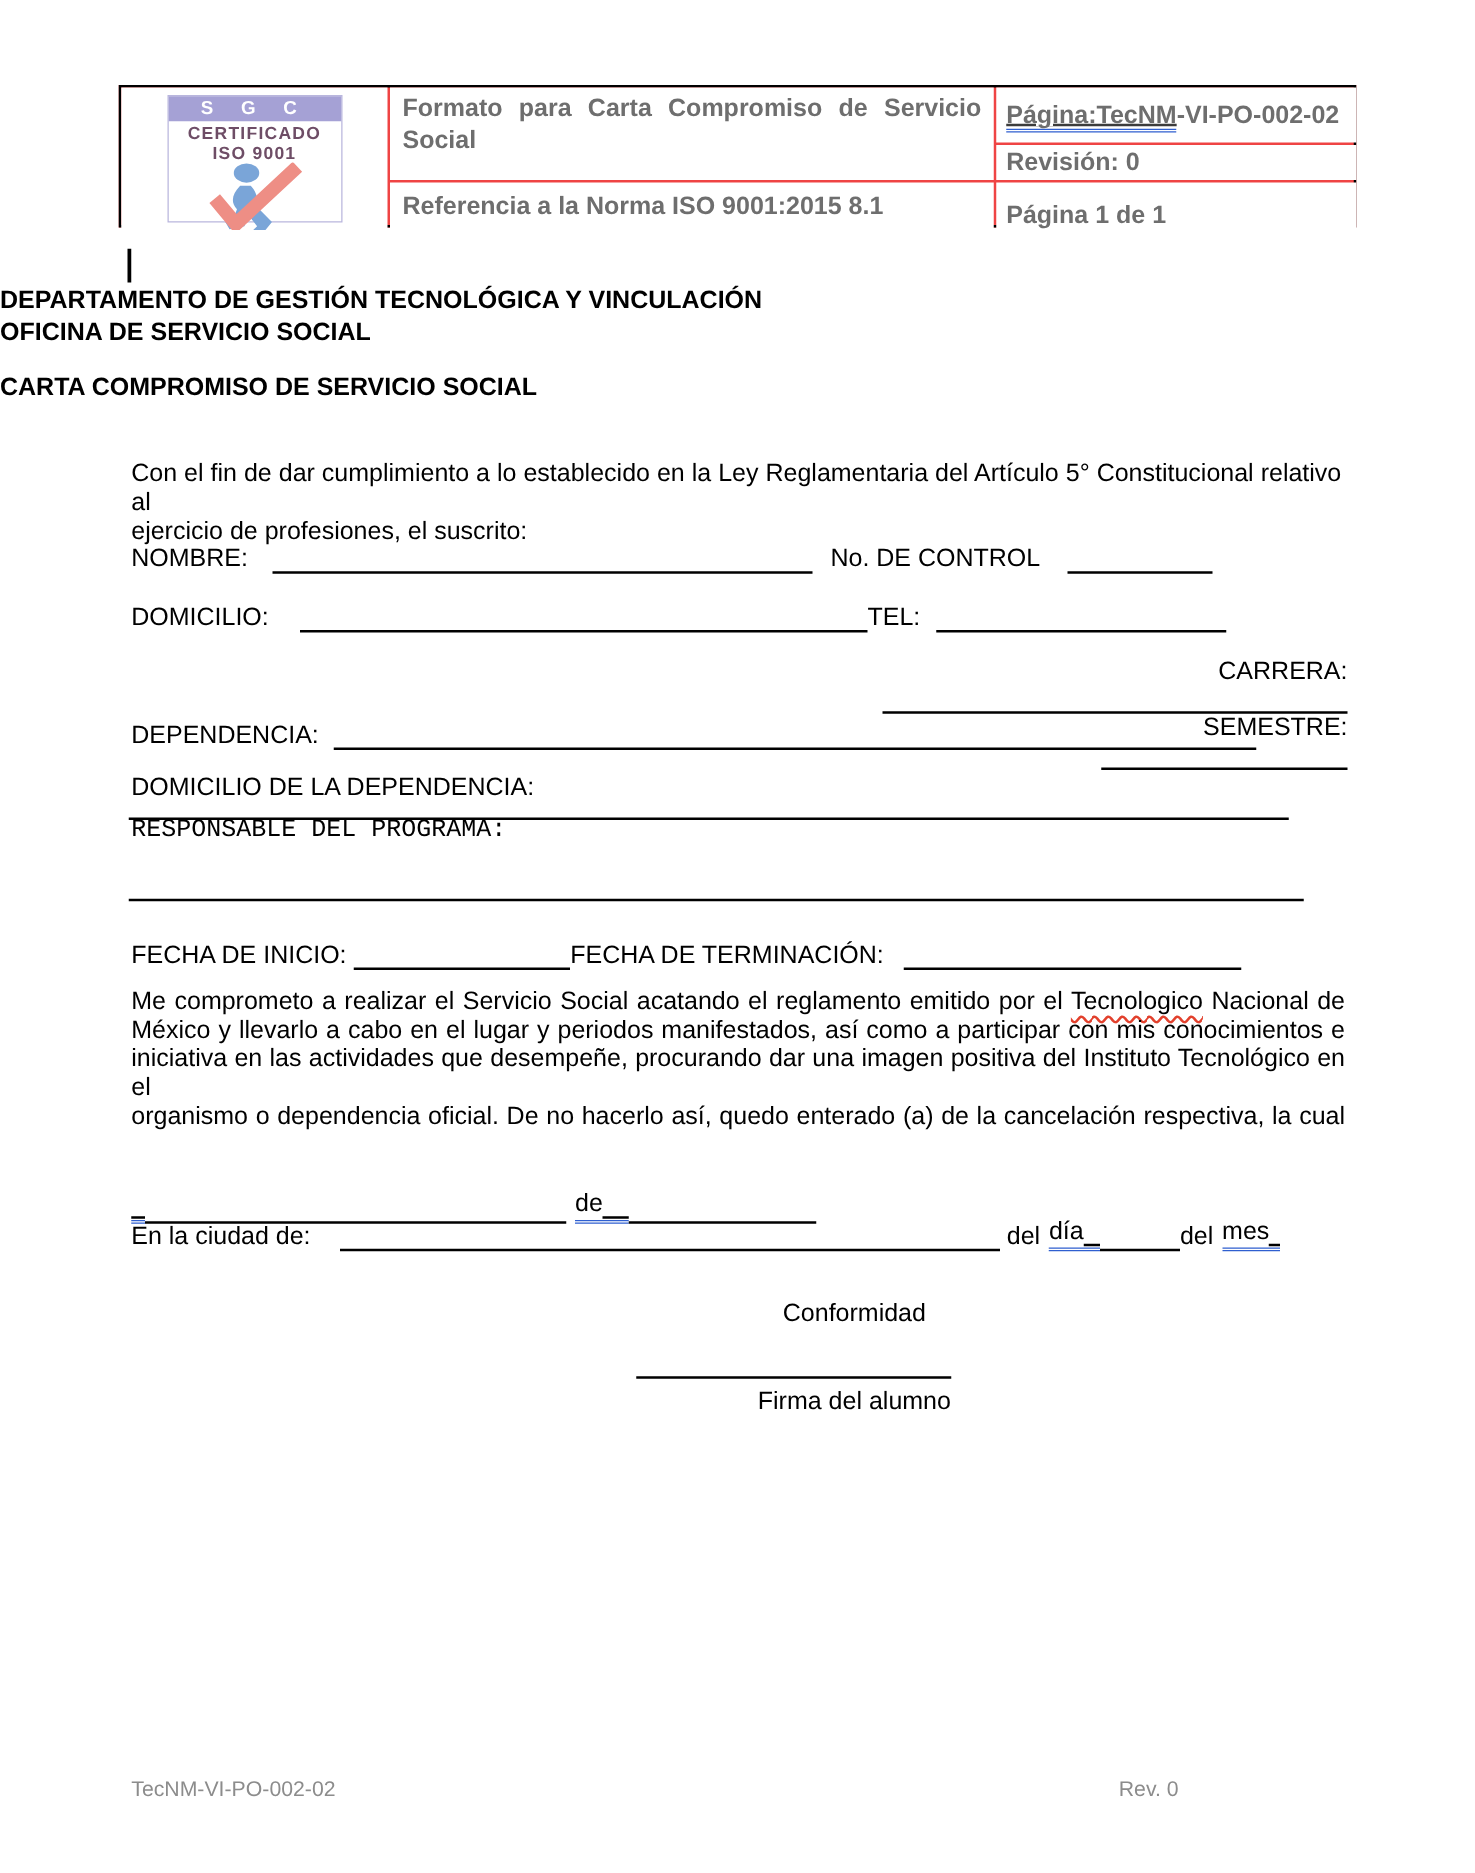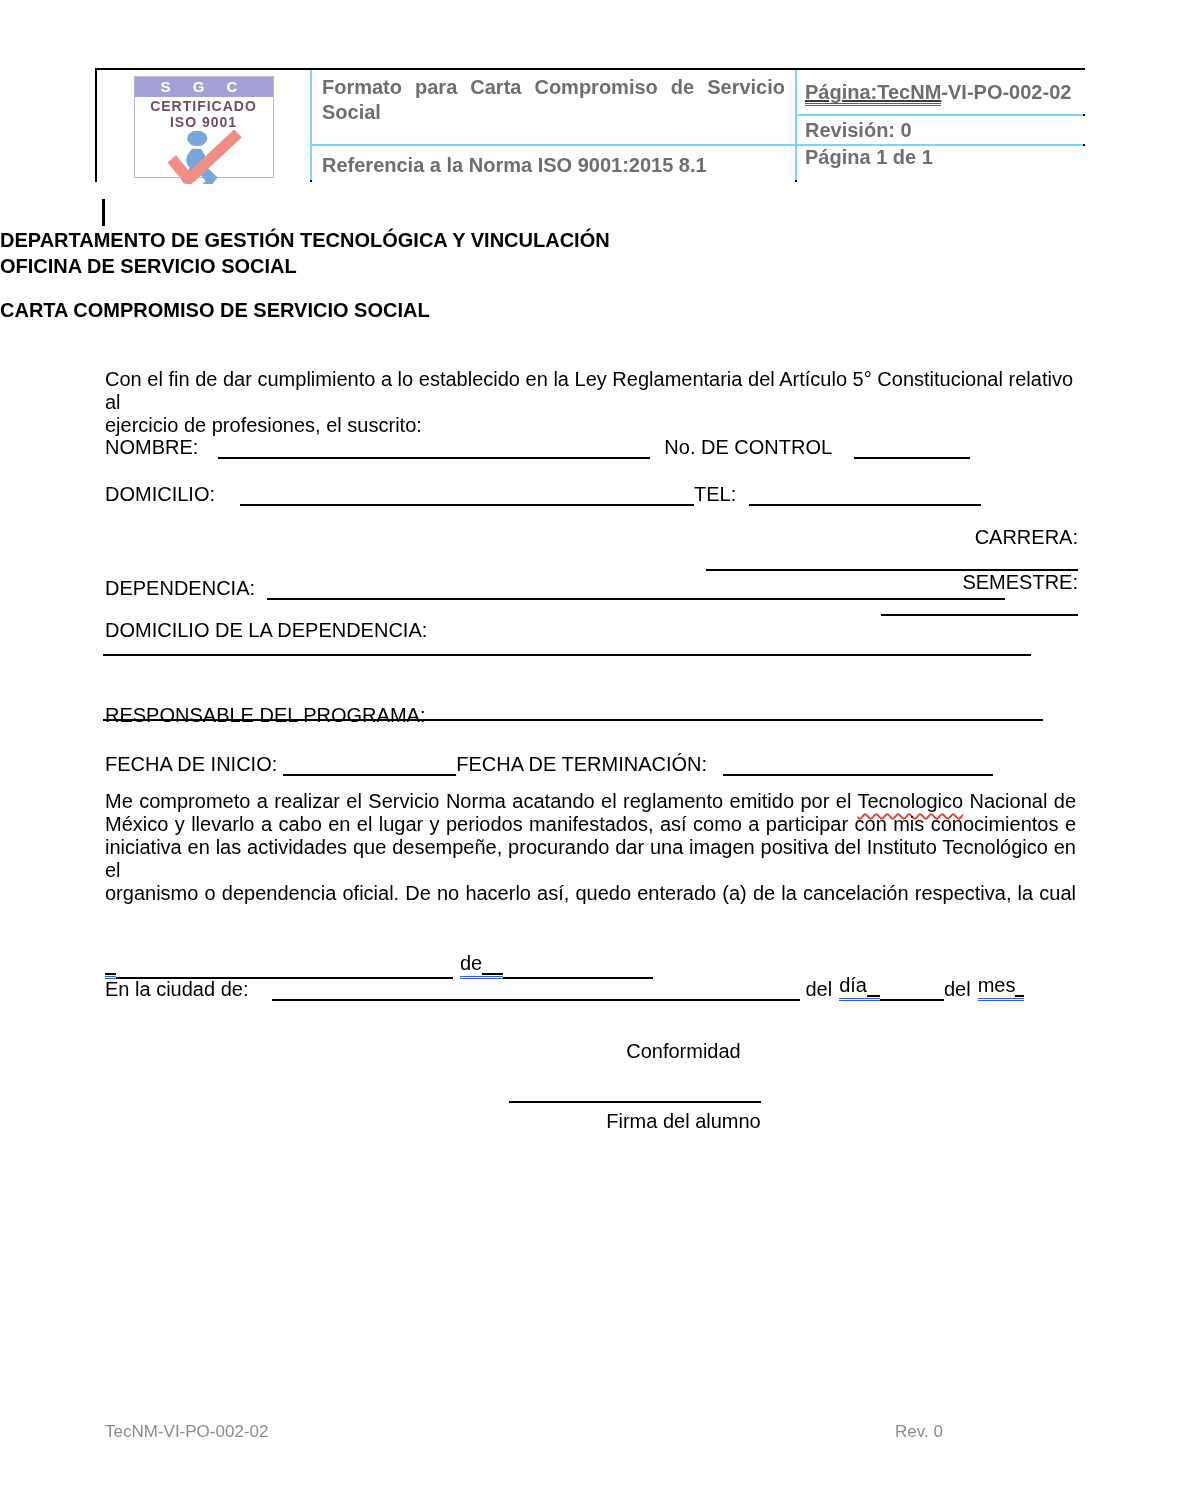--- a/index.html
+++ b/index.html
@@ -4,29 +4,29 @@
 <style>
   html,body{margin:0;padding:0;background:#fff;}
   .page{
     position:relative;width:1180px;height:1498px;background:#ffffff;
     font-family:"Liberation Sans", sans-serif;color:#000;overflow:hidden;
   }
   
   .htable{
     position:absolute;left:95px;top:68px;width:990px;height:114px;
     display:grid;grid-template-columns:213px 483px 288px;grid-template-rows:44px 28px 38px;
-    background:#7dd3fc;gap:2px;border:2px solid #000;box-sizing:border-box;
+    background:#ef4444;gap:2px;border:2px solid #000;box-sizing:border-box;
   }
   .htable .cell{background:#fff;overflow:hidden;}
   .cell-logo{grid-column:1;grid-row:1/4;display:flex;align-items:center;justify-content:center;}
   .cell-formato{grid-column:2;grid-row:1/3;padding:5px 10px;box-sizing:border-box;}
   .cell-ref{grid-column:2;grid-row:3;display:flex;align-items:center;padding:0 10px;}
   .cell-codigo{grid-column:3;grid-row:1;display:flex;align-items:center;padding:0 8px;}
   .cell-rev{grid-column:3;grid-row:2;display:flex;align-items:center;padding:0 8px;}
-  .cell-pag{grid-column:3;grid-row:3;display:flex;align-items:flex-start;padding:0 8px;}
+  .cell-pag{grid-column:3;grid-row:3;display:flex;align-items:flex-end;padding:0 8px;}
   .hgray{color:#6e6e6e;font-weight:bold;font-size:20px;}
   .cell-formato .hgray{display:block;text-align:justify;text-align-last:left;line-height:1.25;}
   .code-underlined{
     text-decoration:underline;text-decoration-color:#3c3c3c;
     border-bottom:3px double #2f5fd0;padding-bottom:0px;
   }
   
   .logo{width:140px;height:102px;border:1px solid #b9b6dd;display:flex;flex-direction:column;box-sizing:border-box;}
   .band{background:#a5a1d5;text-align:center;flex:none;}
   .band-top{height:20px;line-height:20px;color:#fff;font-weight:bold;font-size:15px;letter-spacing:9px;}
@@ -138,32 +138,32 @@
   </div>
 
   <div class="frow" style="top:573px;">
     <span class="lbl">DEPENDENCIA:</span>
     <span class="fline" style="width:738px;margin-left:12px;"></span>
   </div>
 
   <div class="labelrow" style="top:619px;">DOMICILIO DE LA DEPENDENCIA:</div>
   <div class="fullline" style="left:103px;top:652px;width:928px;"></div>
 
-  <div class="labelrow" style="top:704px;">RESPONSABLE DEL PROGRAMA:</div>
+  <div class="labelrow" style="top:653px;font-family:Liberation Mono, monospace;">RESPONSABLE DEL PROGRAMA:</div>
   <div class="fullline" style="left:103px;top:717px;width:940px;"></div>
 
   <div class="frow" style="top:749px;">
     <span class="lbl">FECHA DE INICIO:</span>
     <span class="fline" style="width:173px;margin-left:6px;"></span>
     <span class="lbl">FECHA DE TERMINACIÓN:</span>
     <span class="fline" style="width:270px;margin-left:16px;"></span>
   </div>
 
   <div class="para" style="top:790px;left:105px;width:971px;">
-    <div class="jline"><span>Me comprometo a realizar el Servicio Norma acatando el reglamento emitido por el</span> <span class="squiggly">Tecnologico</span> <span>Nacional de</span></div>
+    <div class="jline"><span>Me comprometo a realizar el Servicio Social acatando el reglamento emitido por el</span> <span class="squiggly">Tecnologico</span> <span>Nacional de</span></div>
     <div class="jline">México y llevarlo a cabo en el lugar y periodos manifestados, así como a participar con mis conocimientos e</div>
     <div class="jline">iniciativa en las actividades que desempeñe, procurando dar una imagen positiva del Instituto Tecnológico en el</div>
     <div class="jline">organismo o dependencia oficial. De no hacerlo así, quedo enterado (a) de la cancelación respectiva, la cual</div>
   </div>
 
   <div class="frow" style="top:926px;margin-top:48px;">
     <span class="lbl">En la ciudad de:</span>
     <span class="fline" style="width:528px;margin-left:24px;"></span>
     <span class="lbl" style="margin-left:5px;">del</span>
     <span class="bluewrap" style="margin-left:7px;">

